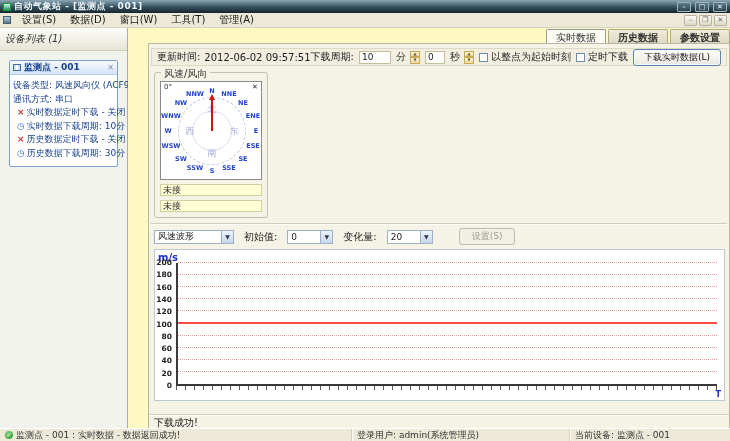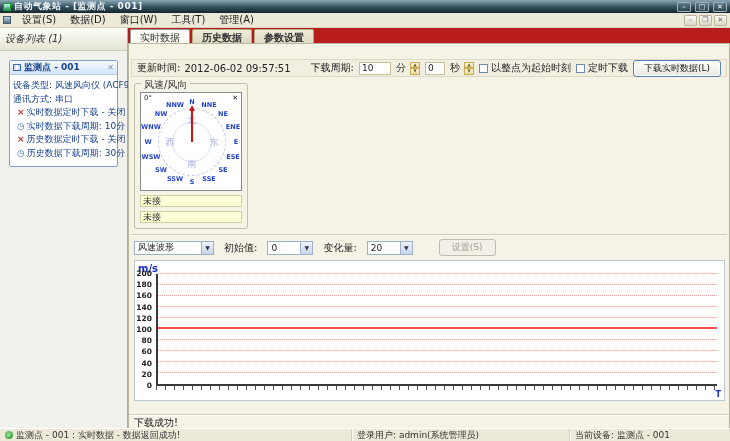--- a/index.html
+++ b/index.html
@@ -36,29 +36,29 @@
   .grid-icon{width:8px;height:7px;border:1px solid #3a6ab0;
     background:linear-gradient(90deg,#cfe0f6 33%,#fff 33% 66%,#cfe0f6 66%);}
   .device-title{flex:1;font-weight:bold;color:#14418e;font-size:9px;white-space:nowrap;}
   .panel-close{color:#8a93a6;font-size:8px;line-height:8px;}
   .device-body{padding:4px 3px 6px;color:#16418c;font-size:9px;line-height:1.5;}
   .dev-line{white-space:nowrap;}
   .dl-item{display:flex;gap:2px;padding-left:4px;white-space:nowrap;}
   .bullet-x{color:#d03030;font-weight:bold;}
   .bullet-clock{color:#3a78c8;}
   
-  .main{flex:1;display:flex;flex-direction:column;background:#b91c1c;min-width:0;}
+  .main{flex:1;display:flex;flex-direction:column;background:#fef9c3;min-width:0;align-items:flex-end;}
   .tabstrip{height:15px;display:flex;gap:2px;padding:1px 0 0 2px;}
   .tab{padding:1px 9px;border:1px solid #aca980;border-bottom:none;border-radius:2px 2px 0 0;
     background:linear-gradient(#efecd9,#ddd9c2);color:#333;font-weight:bold;}
   .tab.active{background:#fbfaf2;border-color:#919b9c;position:relative;top:0;font-weight:normal;}
   .main-panel{flex:1;display:flex;flex-direction:column;border:1px solid #b9b6a2;border-bottom:none;background:#f5f2e6;min-height:0;}
   
   .toolbar{height:18px;display:flex;align-items:center;justify-content:space-between;
-    margin:15px 2px 0;border:1px solid #ddd9c6;background:#f2efe1;padding:0 5px;white-space:nowrap;}
+    margin:4px 2px 0;border:1px solid #ddd9c6;background:#f2efe1;padding:0 5px;white-space:nowrap;}
   .toolbar-left{display:flex;align-items:center;gap:4px;color:#222;}
   .toolbar-right{display:flex;align-items:center;gap:5px;}
   .field{background:#fff;border:1px solid #c6bf96;height:13px;line-height:11px;padding:0 2px;font-size:9px;color:#222;}
   .num-input{width:32px;}
   .num-input.small{width:20px;}
   .spinner{display:inline-flex;flex-direction:column;width:10px;height:13px;margin-left:-1px;}
   .spin-btn{flex:1;border:1px solid #c8ab55;background:linear-gradient(#fdf6dd,#ecd9a0);
     font-size:4px;line-height:4px;text-align:center;color:#6a5a20;}
   .checkbox{width:9px;height:9px;border:1px solid #6f8cb0;background:#fff;display:inline-block;vertical-align:-1px;}
   .chk-group{display:flex;align-items:center;gap:3px;color:#222;}

